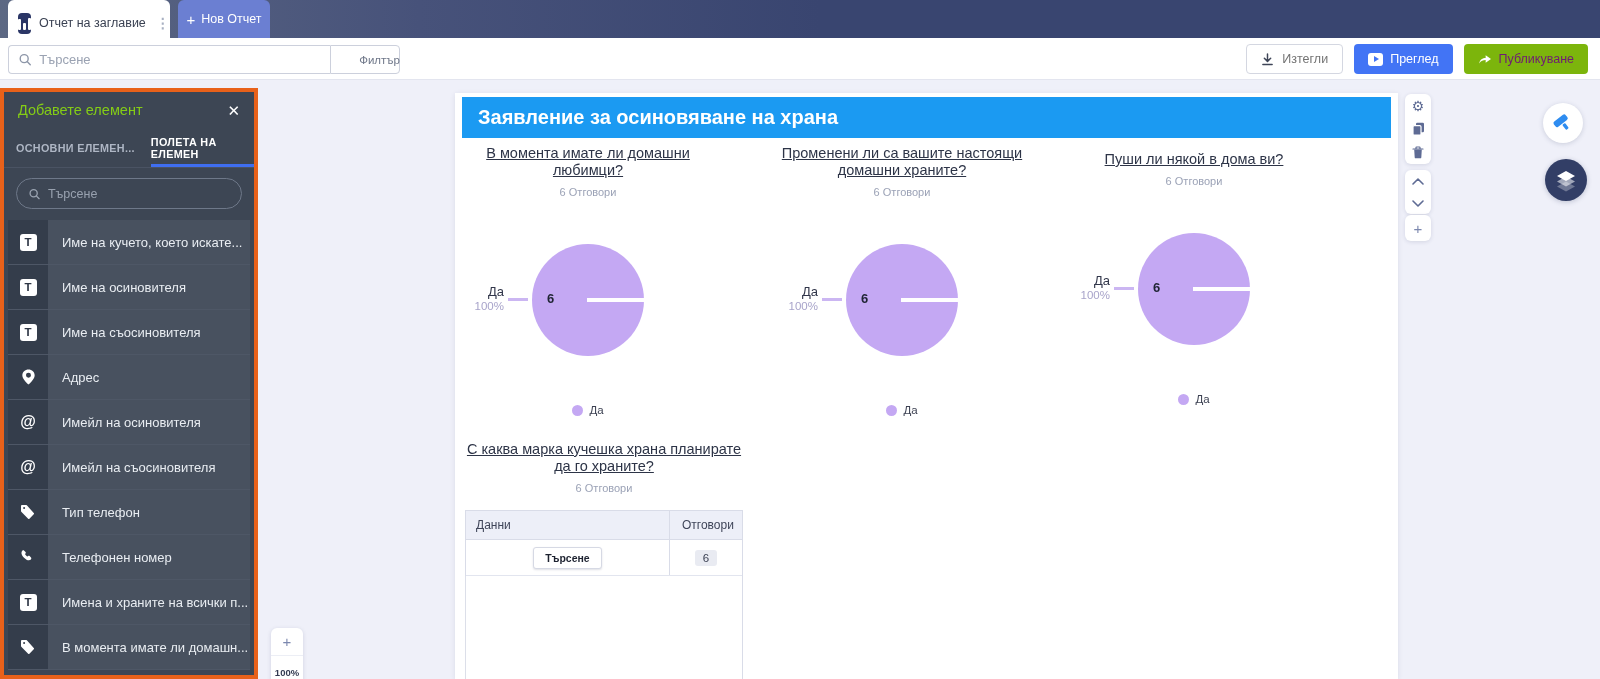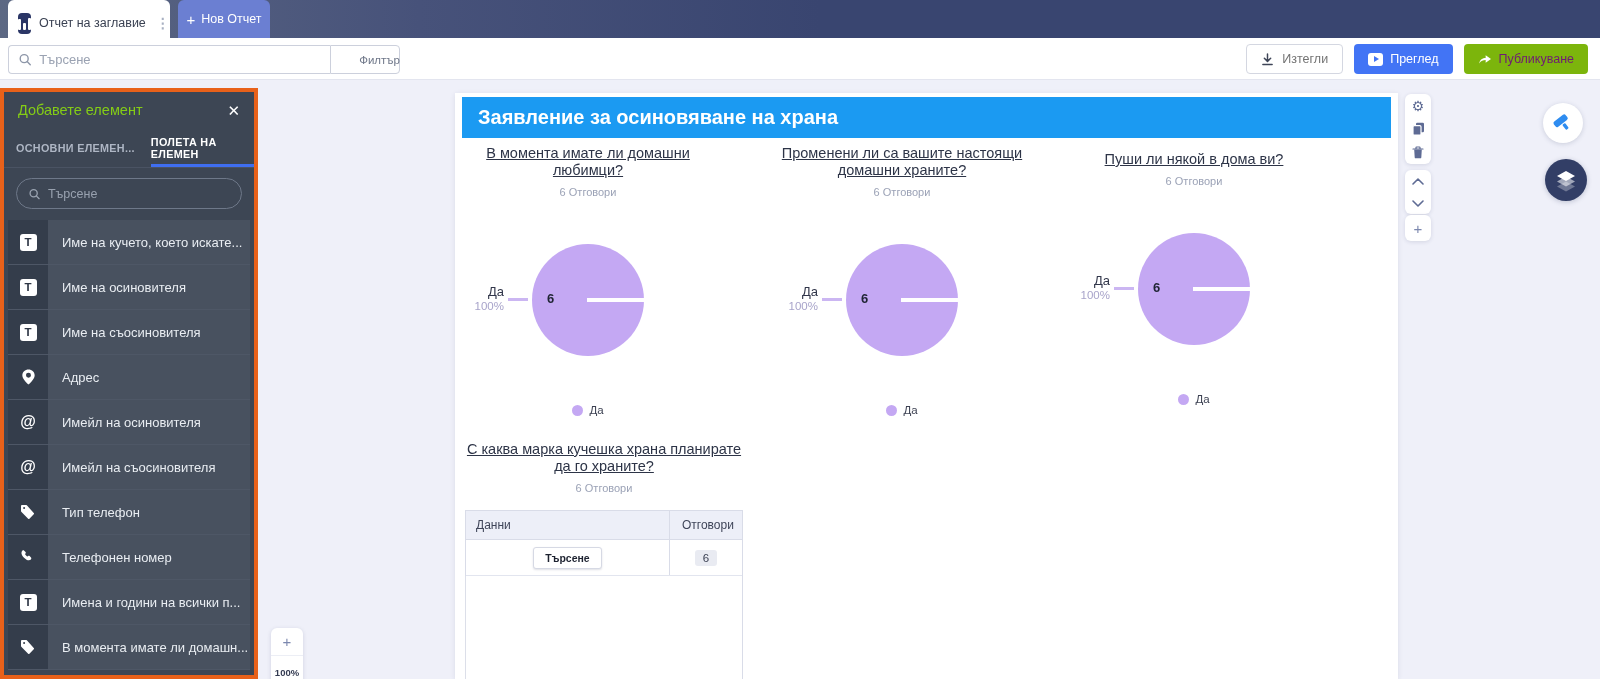--- a/index.html
+++ b/index.html
@@ -233,21 +233,21 @@
           <svg width="14" height="14" viewBox="0 0 14 14">
               <path d="M3.2.7c-.5-.5-1.4-.4-1.9.1C-.2 2.3.3 5 3 7.7c2.7 2.7 5.4 3.2 6.9 1.7.5-.5.6-1.4.1-1.9L8.6 6.1c-.4-.4-1.1-.4-1.5 0l-.5.5c-.5-.2-1-.6-1.5-1.1-.5-.5-.9-1-1.1-1.5l.5-.5c.4-.4.4-1.1 0-1.5L3.2.7z" fill="#fff"></path>
             </svg>
         </span>
         <span class="plabel">Телефонен номер</span>
       </div>
       <div class="prow">
         <span class="picell">
             <span class="ic-t">T</span>
           </span>
-        <span class="plabel">Имена и години на всички п...</span>
+        <span class="plabel">Имена и храните на всички п...</span>
       </div>
       <div class="prow">
         <span class="picell">
           <svg width="14" height="14" viewBox="0 0 14 14">
               <path fill-rule="evenodd" d="M.9 0A.9.9 0 0 0 0 .9v5.2c0 .24.1.47.26.64l6.9 6.9a.9.9 0 0 0 1.28 0l4.3-4.3a.9.9 0 0 0 0-1.28L5.84.26A.9.9 0 0 0 5.2 0H.9zm2.2 4.1a1 1 0 1 0 0-2 1 1 0 0 0 0 2z" fill="#fff"></path>
             </svg>
         </span>
         <span class="plabel">В момента имате ли домашн...</span>
       </div>
     </div>

